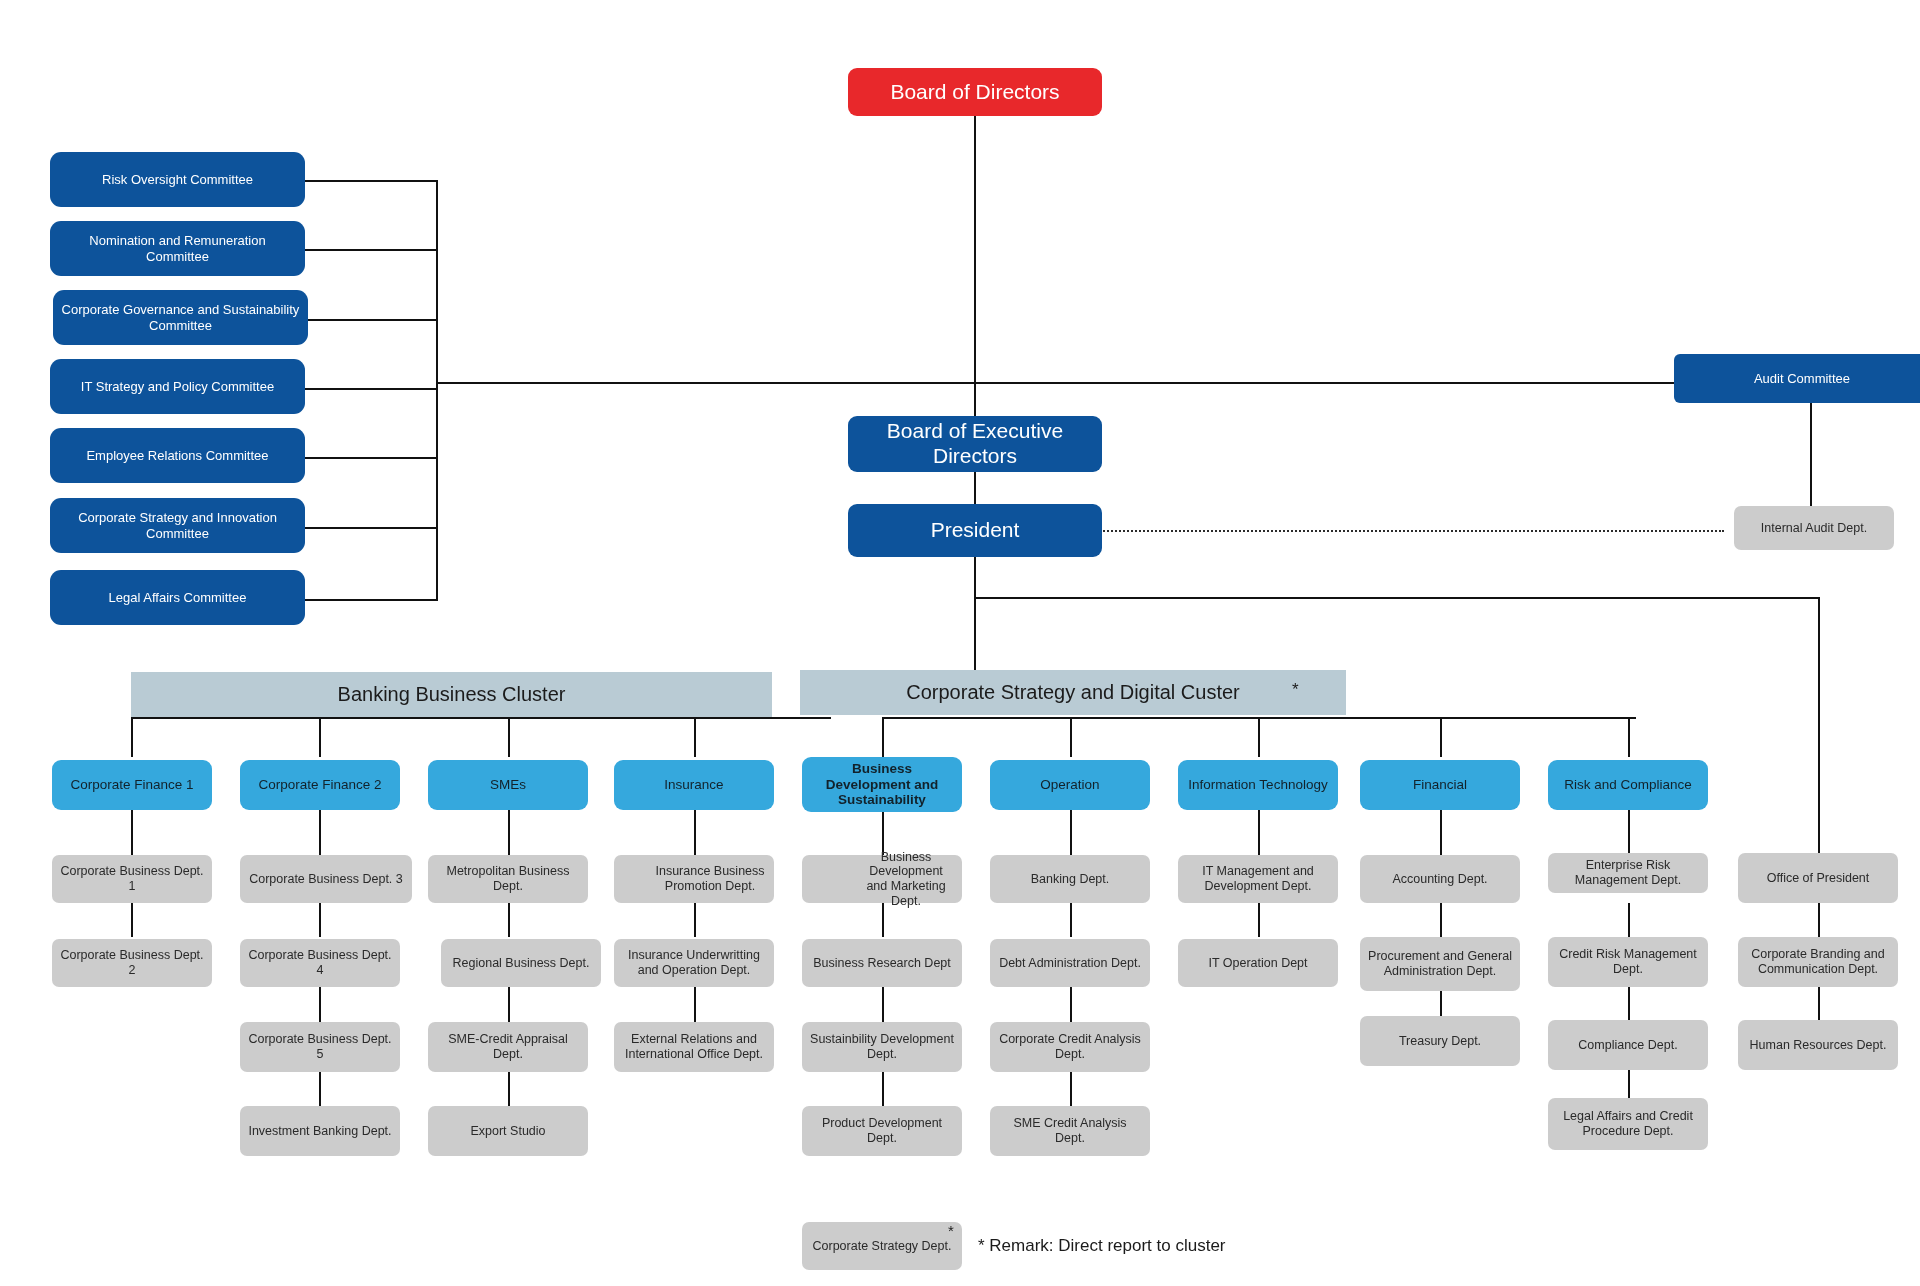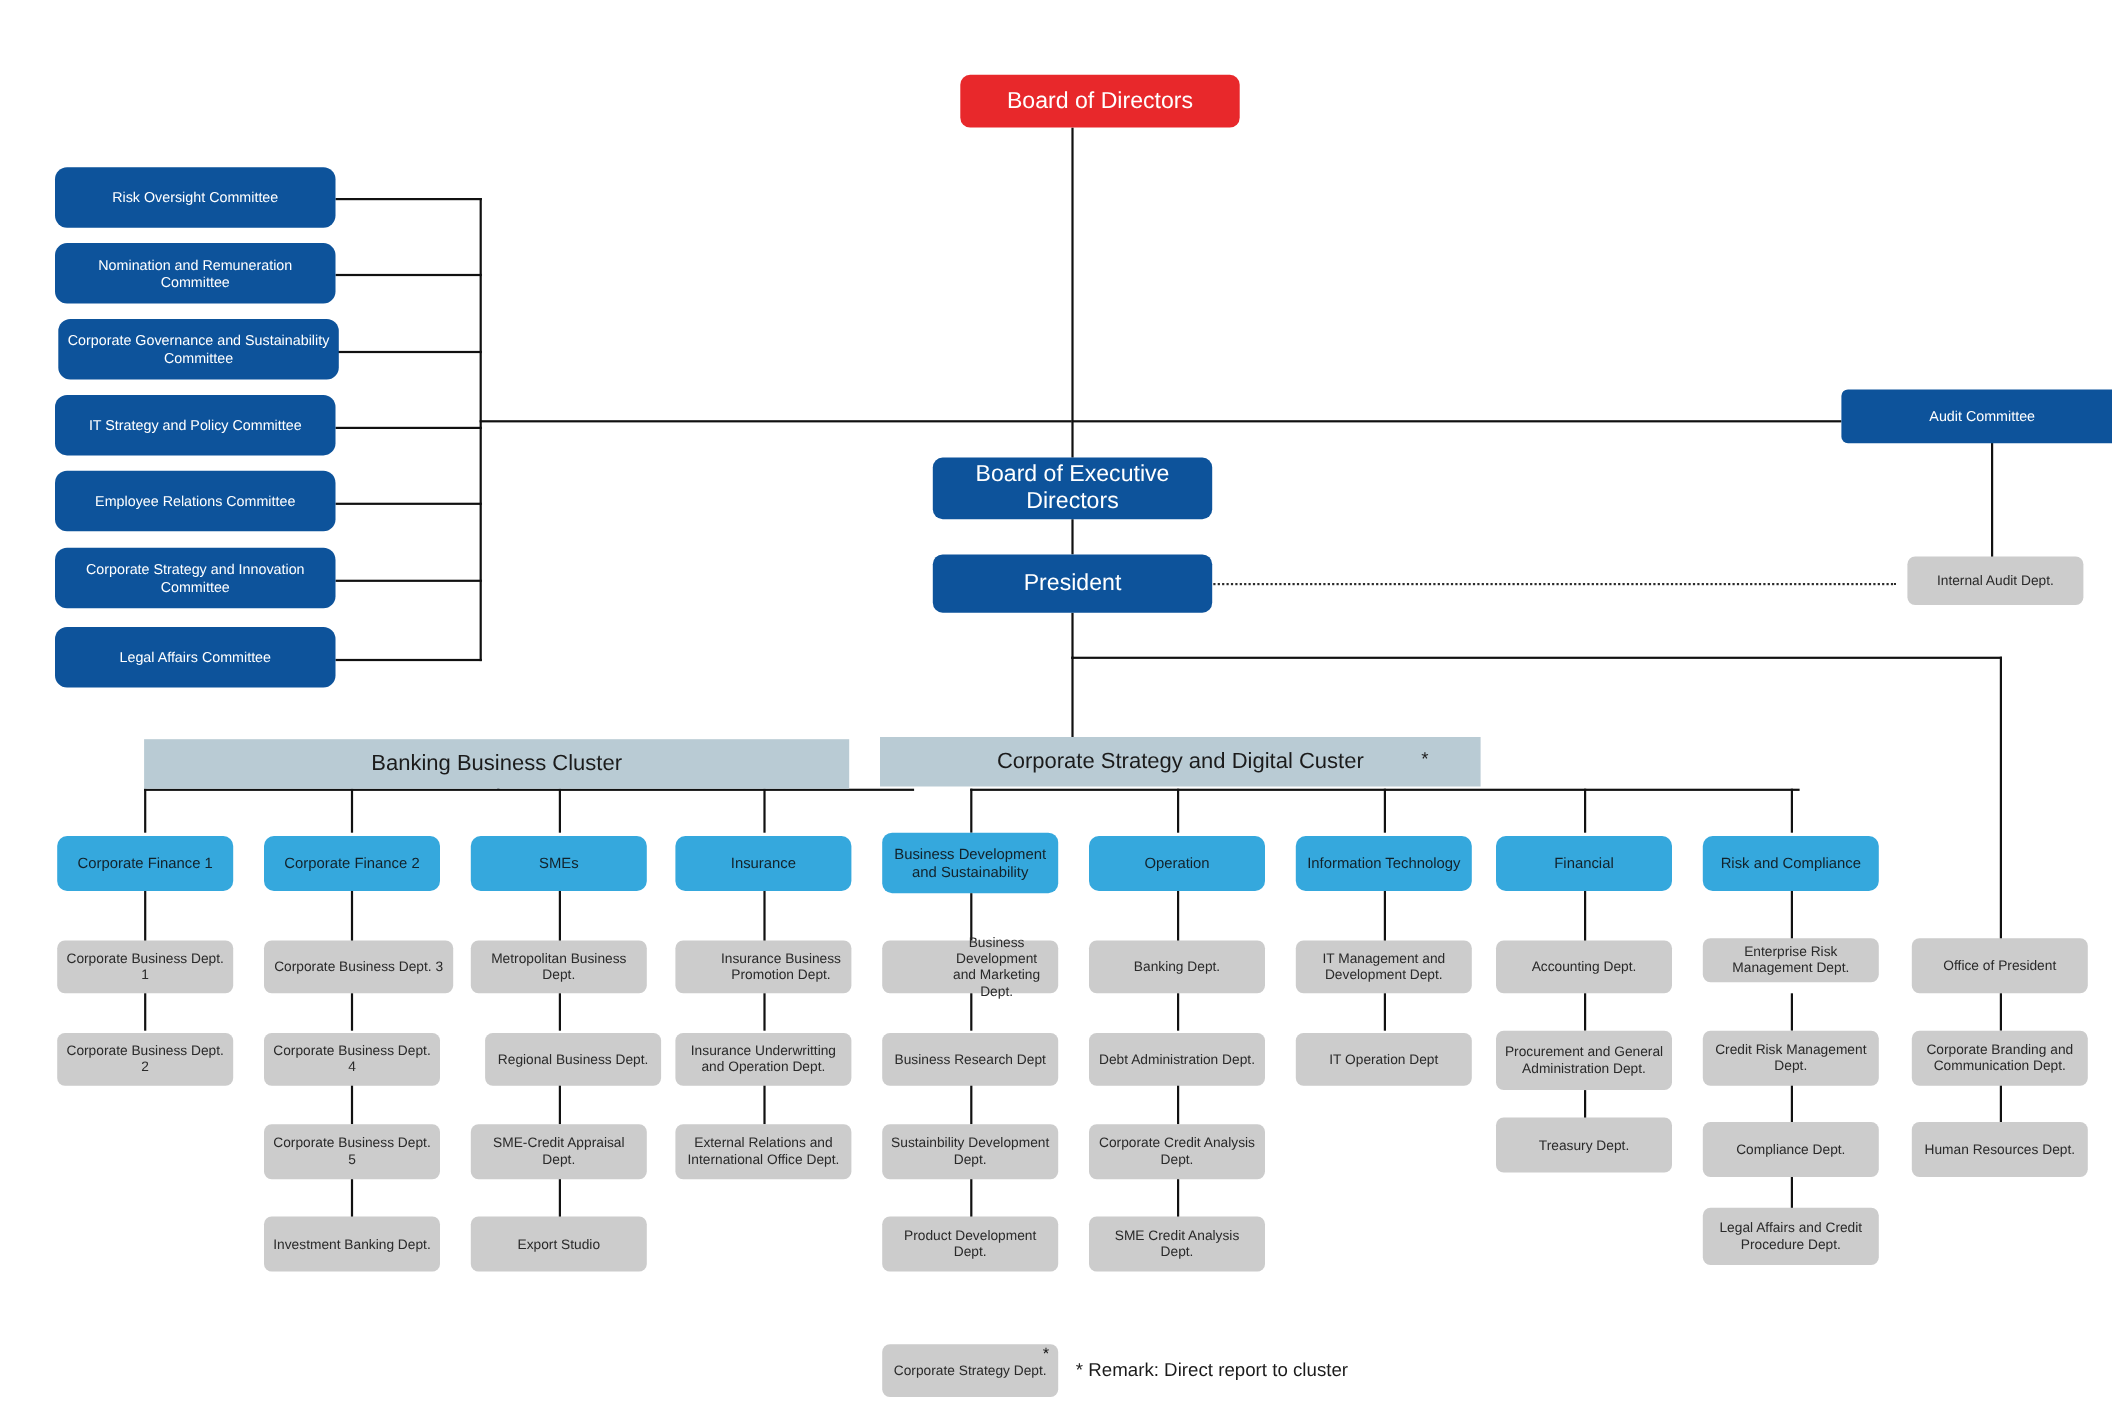--- a/index.html
+++ b/index.html
@@ -66,21 +66,21 @@
   <div class="line vline" style="left:694px;top:717px;height:40px;"></div>
   <div class="line vline" style="left:452px;top:700px;height:18px;"></div>
 
   <div class="line hline" style="left:882px;top:717px;width:754px;"></div>
   <div class="line vline" style="left:882px;top:717px;height:40px;"></div>
   <div class="line vline" style="left:1070px;top:717px;height:40px;"></div>
   <div class="line vline" style="left:1258px;top:717px;height:40px;"></div>
   <div class="line vline" style="left:1440px;top:717px;height:40px;"></div>
   <div class="line vline" style="left:1628px;top:717px;height:40px;"></div>
 
-  <div class="node n-red" style="left:848px;top:68px;width:254px;height:48px;margin-left:25px;">
+  <div class="node n-red" style="left:848px;top:68px;width:254px;height:48px;">
     <span>Board of Directors</span>
   </div>
 
   <div class="node n-navy" style="left:848px;top:416px;width:254px;height:56px;">
     <span>Board of Executive Directors</span>
   </div>
 
   <div class="node n-navy" style="left:848px;top:504px;width:254px;height:53px;">
     <span>President</span>
   </div>
@@ -128,21 +128,21 @@
   </div>
   <div class="node n-div" style="left:240px;top:760px;width:160px;height:50px;">
     <span>Corporate Finance 2</span>
   </div>
   <div class="node n-div" style="left:428px;top:760px;width:160px;height:50px;">
     <span>SMEs</span>
   </div>
   <div class="node n-div" style="left:614px;top:760px;width:160px;height:50px;">
     <span>Insurance</span>
   </div>
-  <div class="node n-div" style="left:802px;top:757px;width:160px;height:55px;">
+  <div class="node n-div" style="left:802px;top:757px;width:160px;height:55px;font-weight:bold;">
     <span>Business Development and Sustainability</span>
   </div>
   <div class="node n-div" style="left:990px;top:760px;width:160px;height:50px;">
     <span>Operation</span>
   </div>
   <div class="node n-div" style="left:1178px;top:760px;width:160px;height:50px;">
     <span>Information Technology</span>
   </div>
   <div class="node n-div" style="left:1360px;top:760px;width:160px;height:50px;">
     <span>Financial</span>

